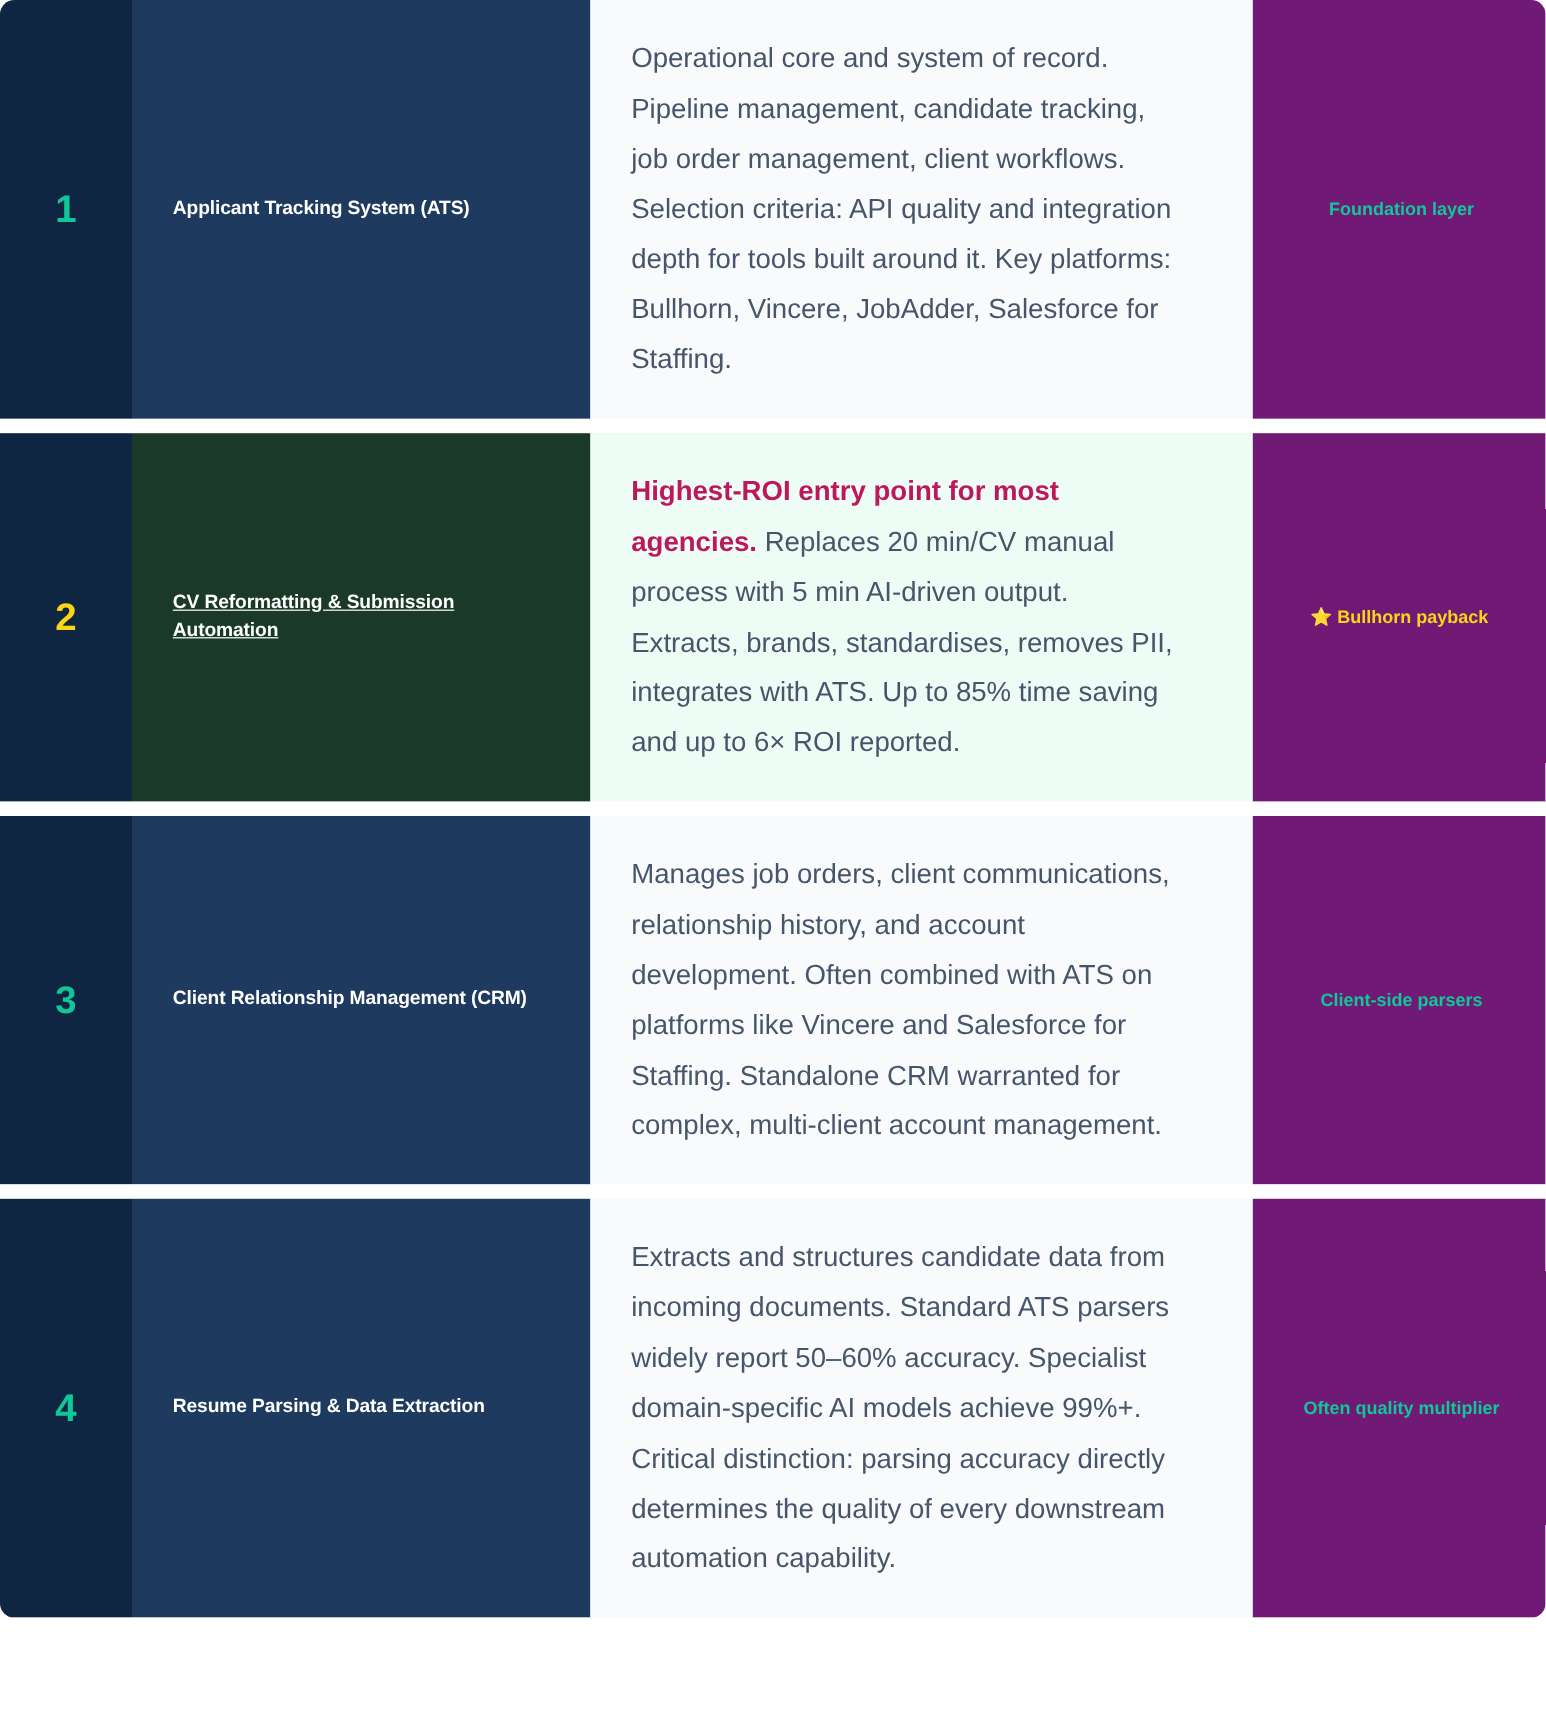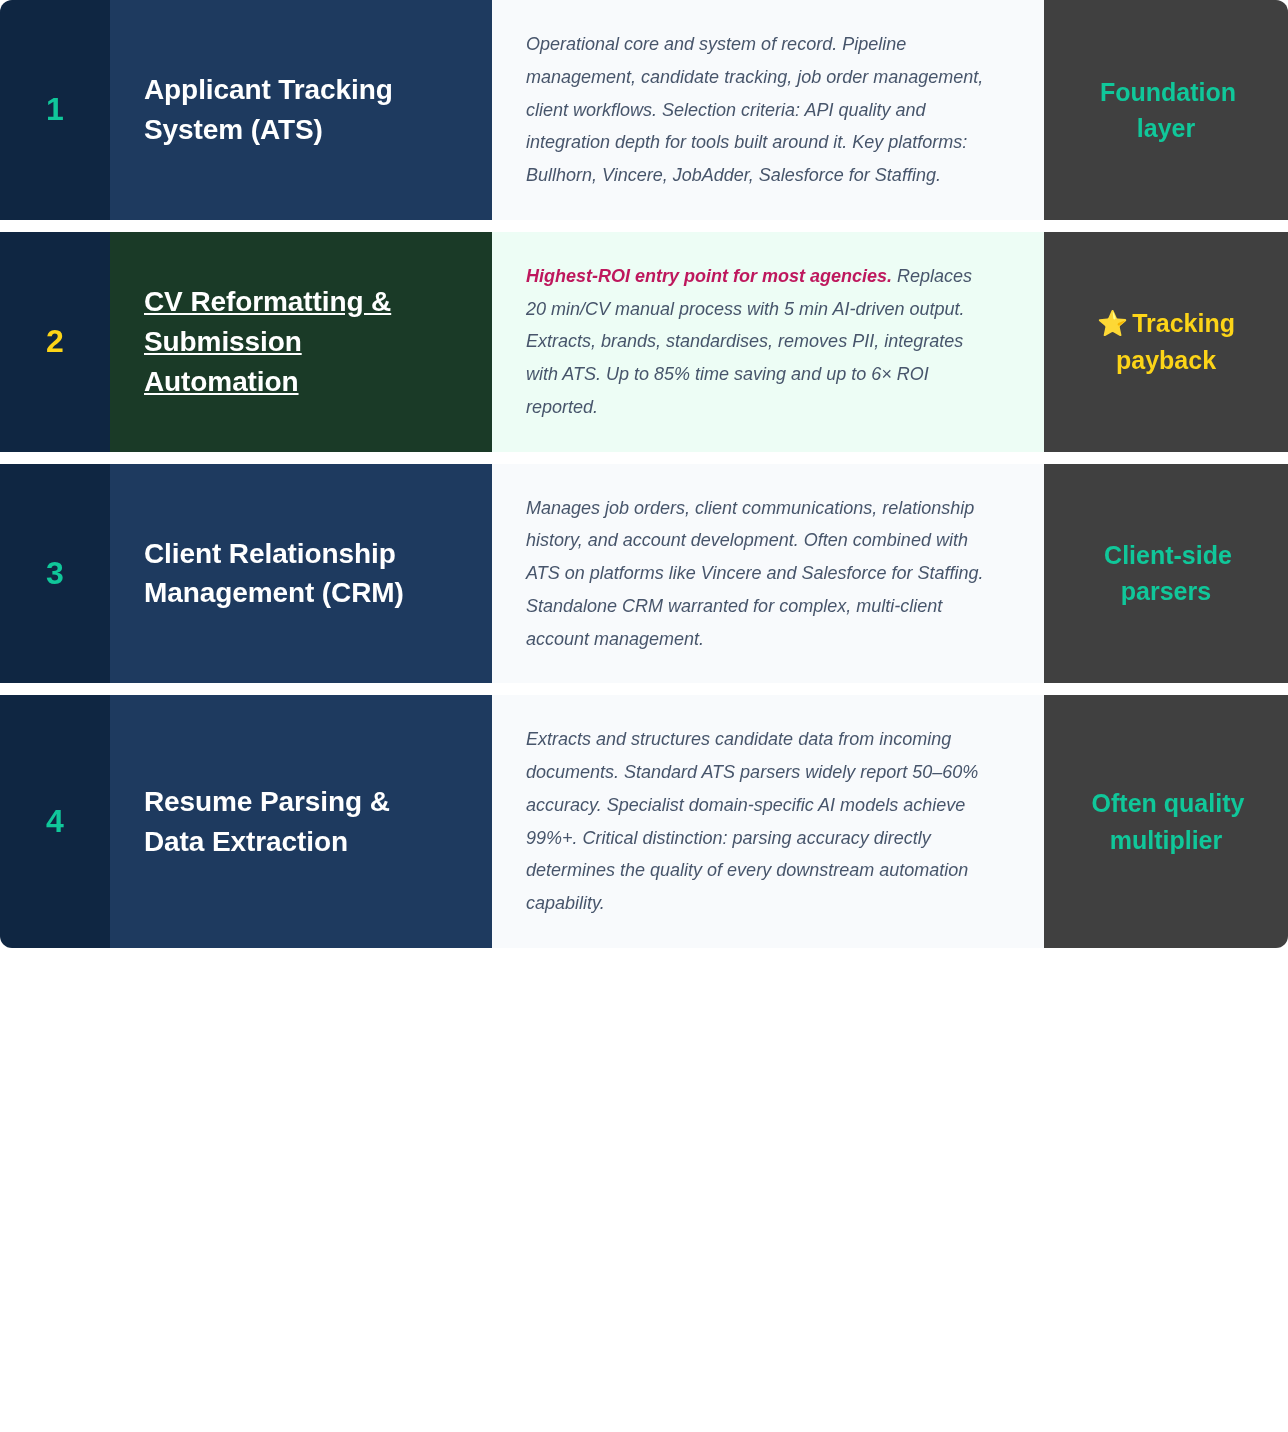--- a/index.html
+++ b/index.html
@@ -44,48 +44,47 @@
     padding: 0;
   }
   tr.row-highlight td.cell-num { color: #fcd417; }
 
   
   td.cell-title {
     background: #1e3a5f;
     vertical-align: middle;
     padding: 20px 40px 20px 34px;
     color: #ffffff;
-    font-size: 28px;
+    font-size: 16px;
     font-weight: bold;
     line-height: 1.42;
     letter-spacing: -0.1px;
   }
   tr.row-highlight td.cell-title { background: #1a3a27; text-decoration: underline; }
 
   
   td.cell-desc {
     background: #f8fafc;
     vertical-align: middle;
     padding: 28px 60px 28px 34px;
     color: #47556b;
-    font-size: 18px;
+    font-size: 23px;
     line-height: 1.82;
-    font-style: italic;
   }
   tr.row-highlight td.cell-desc { background: #edfdf5; }
   td.cell-desc b { color: #be185d; font-weight: bold; }
 
   
   td.cell-tag {
-    background: #404040;
+    background: #701a75;
     vertical-align: middle;
     text-align: center;
     padding: 16px 38px;
     color: #10c79a;
-    font-size: 25px;
+    font-size: 15px;
     font-weight: bold;
     line-height: 1.45;
   }
   tr.row-highlight td.cell-tag { color: #fcd417; }
 
   .star-icon {
     font-style: normal;
     margin-right: 4px;
   }
 </style>
@@ -106,21 +105,21 @@
         <td class="cell-desc"><b></b><span>Operational core and system of record. Pipeline management, candidate tracking, job order management, client workflows. Selection criteria: API quality and integration depth for tools built around it. Key platforms: Bullhorn, Vincere, JobAdder, Salesforce for Staffing.</span></td>
         <td class="cell-tag"><i class="star-icon"></i><span>Foundation layer</span></td>
       </tr>
       <tr class="row-gap">
         <td colspan="4"></td>
       </tr>
       <tr class="stack-row row-highlight">
         <td class="cell-num">2</td>
         <td class="cell-title">CV Reformatting &amp; Submission Automation</td>
         <td class="cell-desc"><b>Highest-ROI entry point for most agencies.</b><span> Replaces 20 min/CV manual process with 5 min AI-driven output. Extracts, brands, standardises, removes PII, integrates with ATS. Up to 85% time saving and up to 6× ROI reported.</span></td>
-        <td class="cell-tag"><i class="star-icon">⭐</i><span>Tracking payback</span></td>
+        <td class="cell-tag"><i class="star-icon">⭐</i><span>Bullhorn payback</span></td>
       </tr>
       <tr class="row-gap">
         <td colspan="4"></td>
       </tr>
       <tr class="stack-row">
         <td class="cell-num">3</td>
         <td class="cell-title">Client Relationship Management (CRM)</td>
         <td class="cell-desc"><b></b><span>Manages job orders, client communications, relationship history, and account development. Often combined with ATS on platforms like Vincere and Salesforce for Staffing. Standalone CRM warranted for complex, multi-client account management.</span></td>
         <td class="cell-tag"><i class="star-icon"></i><span>Client-side parsers</span></td>
       </tr>

